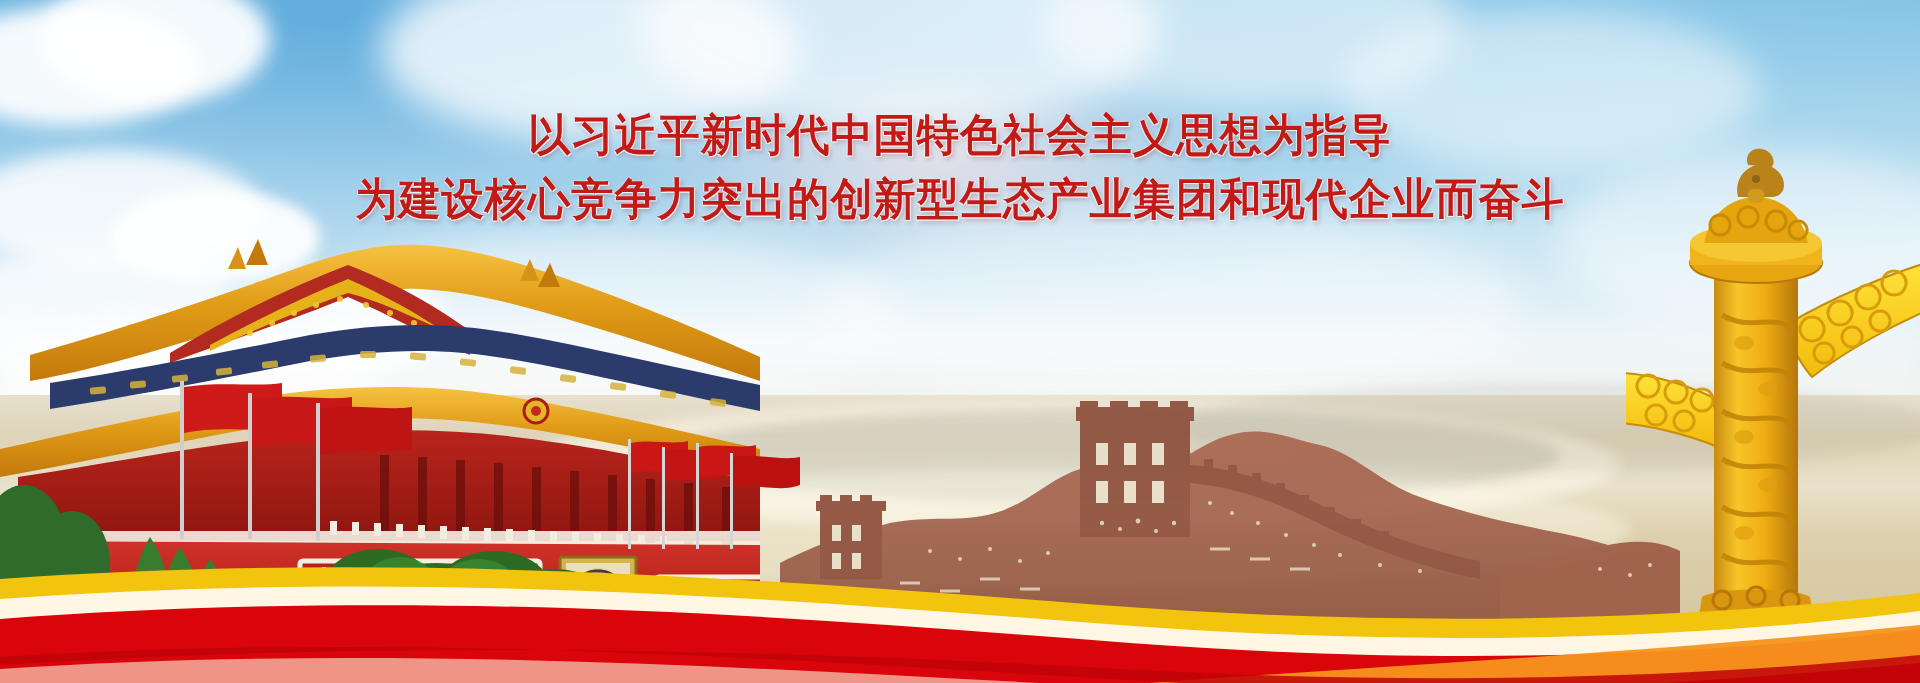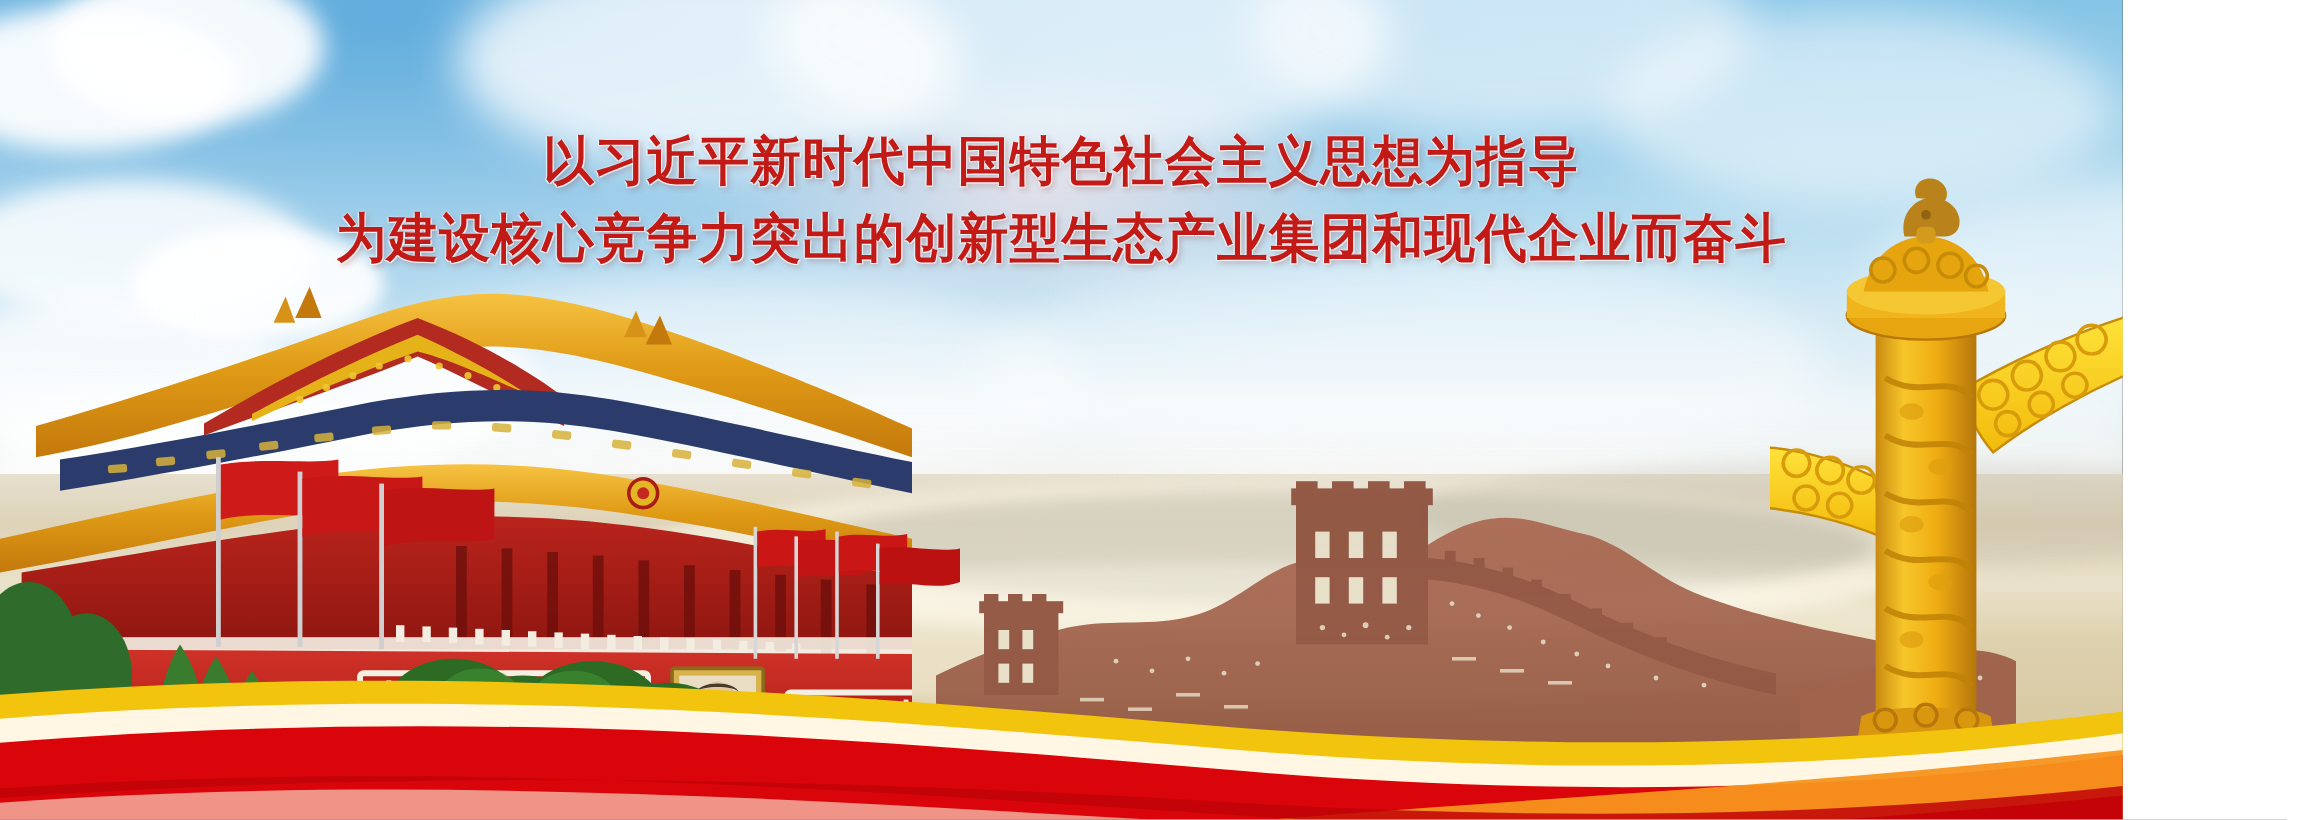--- a/index.html
+++ b/index.html
@@ -1,24 +1,24 @@
 <!DOCTYPE html>
 <html><head>
 <meta charset="utf-8">
 <title>Banner</title>
 <style>
   html,body{margin:0;padding:0;background:#fff;}
   body{font-family:"Liberation Sans","DejaVu Sans",sans-serif;}
 
   .banner{
     position:relative;
-    width:1769px;
+    width:1920px;
     height:683px;
     overflow:hidden;
-    background:#000000;
+    background:#eab308;
   }
 
   
   .sky{
     position:absolute;inset:0;
     background:
       radial-gradient(120% 90% at 18% 2%,  rgba(96,172,221,.95) 0%, rgba(135,193,230,.55) 28%, rgba(255,255,255,0) 58%),
       radial-gradient(90% 70% at 72% 0%,   rgba(150,205,235,.70) 0%, rgba(255,255,255,0) 60%),
       linear-gradient(180deg,#7cc0e4 0%, #a7d5ec 14%, #cfe8f4 34%, #e6f1f6 50%, #f1eee2 64%, #e8ddc4 74%, #ded0b0 86%, #d9cba8 100%);
   }

